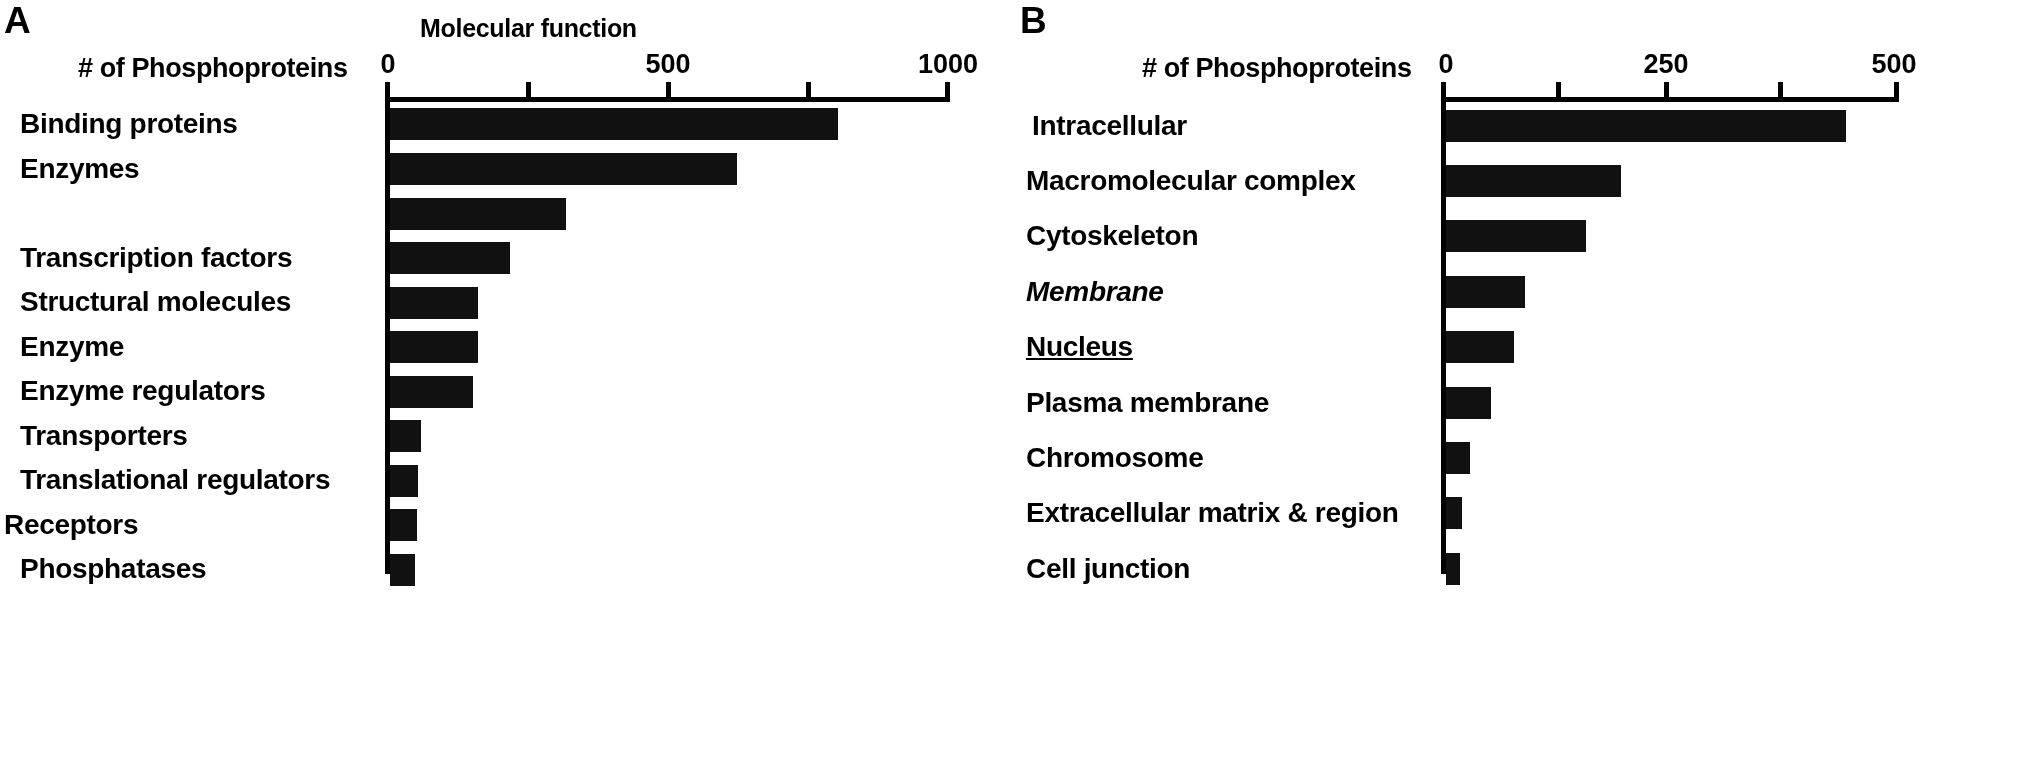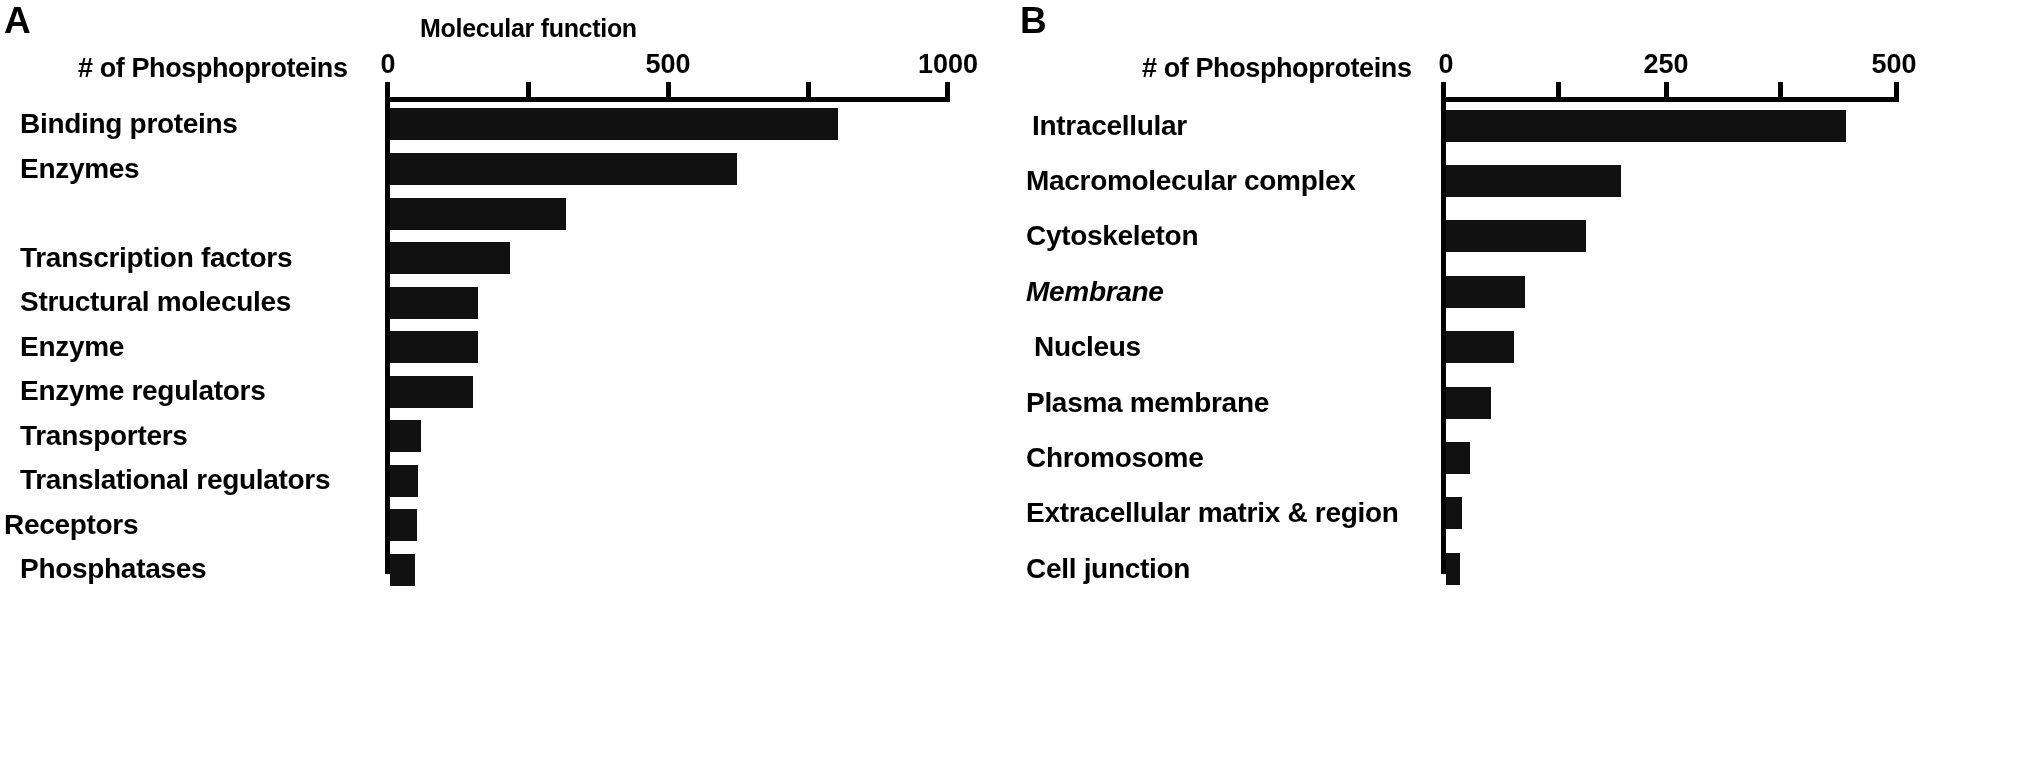--- a/index.html
+++ b/index.html
@@ -189,21 +189,21 @@
       <div class="bar" style="left:430px; top:331px; width:68px;"></div>
       <div class="bar" style="left:430px; top:387px; width:45px;"></div>
       <div class="bar" style="left:430px; top:442px; width:24px;"></div>
       <div class="bar" style="left:430px; top:497px; width:16px;"></div>
       <div class="bar" style="left:430px; top:553px; width:14px;"></div>
 
       <div class="cat-label" style="left:16px; top:112px; width:405px;">Intracellular</div>
       <div class="cat-label" style="left:10px; top:167px; width:405px;">Macromolecular complex</div>
       <div class="cat-label" style="left:10px; top:222px; width:405px;">Cytoskeleton</div>
       <div class="cat-label" style="left:10px; top:278px; width:405px;font-style:italic;">Membrane</div>
-      <div class="cat-label" style="left:18px; top:333px; width:405px;">Nucleus</div>
+      <div class="cat-label" style="left:10px; top:333px; width:405px;text-decoration:underline;">Nucleus</div>
       <div class="cat-label" style="left:10px; top:389px; width:405px;">Plasma membrane</div>
       <div class="cat-label" style="left:10px; top:444px; width:405px;">Chromosome</div>
       <div class="cat-label" style="left:10px; top:499px; width:405px;">Extracellular matrix &amp; region</div>
       <div class="cat-label" style="left:10px; top:555px; width:405px;">Cell junction</div>
     </div>
   </div>
 
 </div>
 
 </body></html>

